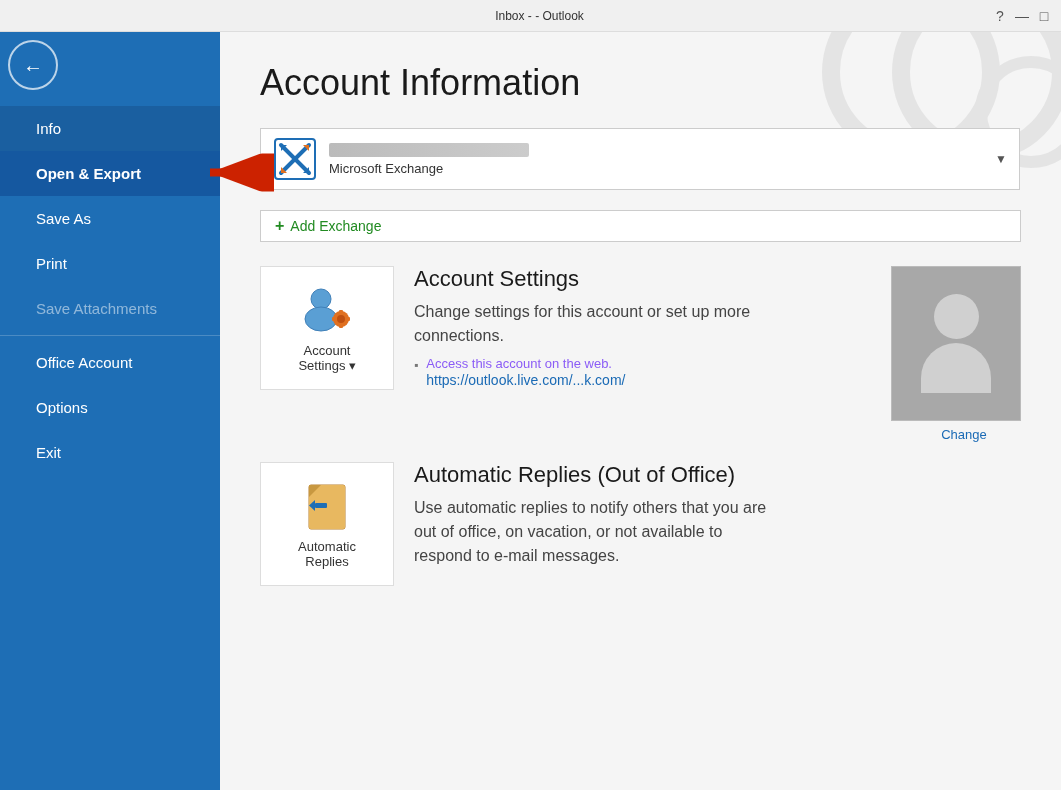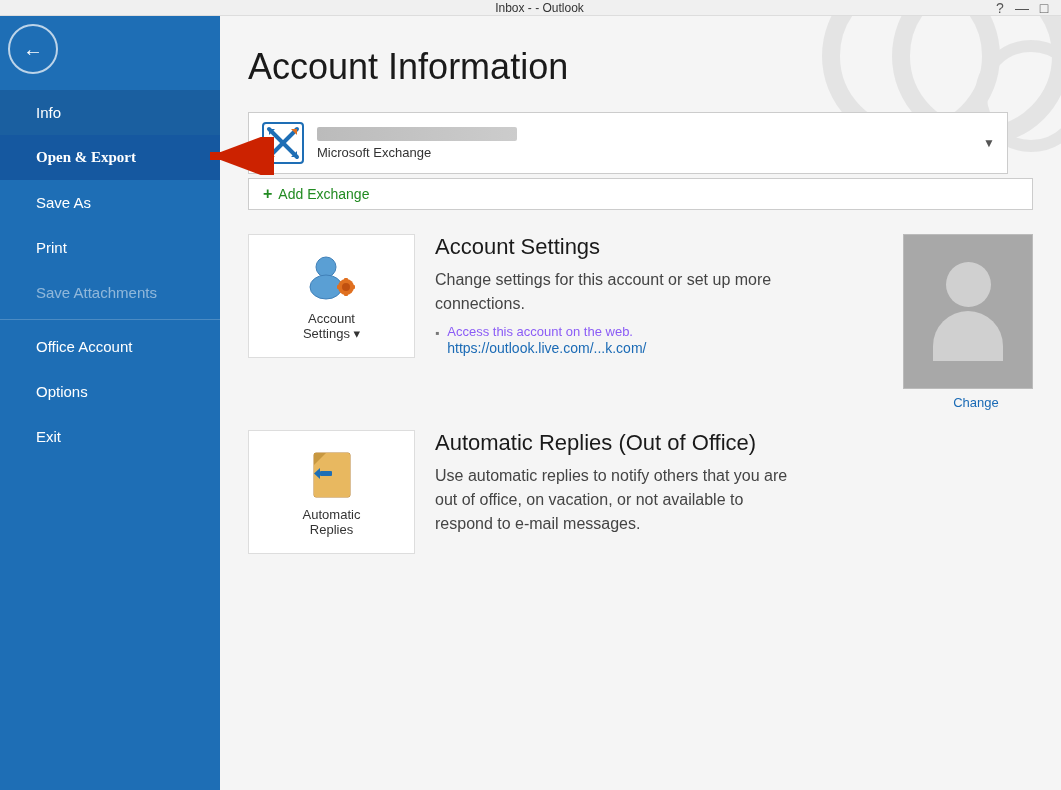--- a/index.html
+++ b/index.html
@@ -1,20 +1,20 @@
 <!DOCTYPE html>
 <html><head>
   <meta charset="utf-8">
   <style>
     * { margin: 0; padding: 0; box-sizing: border-box; }
     body { width: 1061px; height: 790px; overflow: hidden; font-family: 'Segoe UI', Arial, sans-serif; background: #f0f0f0; display: flex; flex-direction: column; }
 
     
     .title-bar {
-      height: 16px;
+      height: 32px;
       background: #f0f0f0;
       display: flex;
       align-items: center;
       justify-content: space-between;
       padding: 0 8px;
       border-bottom: 1px solid #ddd;
     }
     .title-bar-text {
       font-size: 12px;
       color: #333;
@@ -110,21 +110,21 @@
       z-index: 10;
     }
 
     
     .main-content {
       flex: 1;
       background: #f5f5f5;
       display: flex;
       flex-direction: column;
       overflow-y: auto;
-      padding: 30px 28px;
+      padding: 30px 40px;
       position: relative;
     }
 
     
     .watermark {
       position: absolute;
       top: 0;
       right: 0;
       opacity: 0.15;
       pointer-events: none;
@@ -137,21 +137,21 @@
       margin-bottom: 24px;
     }
 
     
     .account-dropdown {
       display: flex;
       align-items: center;
       background: white;
       border: 1px solid #ccc;
       padding: 8px 12px;
-      margin-bottom: 4px;
+      margin-bottom: 20px;
       cursor: pointer;
       position: relative;
       max-width: 760px;
     }
 
     .account-icon {
       width: 44px;
       height: 44px;
       margin-right: 12px;
       flex-shrink: 0;
@@ -198,21 +198,21 @@
 
     
     .card-row {
       display: flex;
       gap: 20px;
       margin-bottom: 20px;
       align-items: flex-start;
     }
 
     .card-icon-box {
-      width: 167px;
+      width: 134px;
       min-height: 100px;
       background: white;
       border: 1px solid #ddd;
       display: flex;
       flex-direction: column;
       align-items: center;
       justify-content: center;
       cursor: pointer;
       padding: 16px 10px;
       flex-shrink: 0;
@@ -328,21 +328,21 @@
   <div class="sidebar">
     <button class="sidebar-back-btn">
       <span>←</span>
     </button>
     <nav class="sidebar-nav">
 
       <div class="sidebar-item active">
         <span>Info</span>
       </div>
 
-      <div class="sidebar-item selected" style="position:relative;font-family:Liberation Serif, serif;">
+      <div class="sidebar-item selected" style="position:relative;">
         <span>Open &amp; Export</span>
         
         <div class="red-arrow">
           <svg width="75" height="38" viewBox="0 0 75 38">
             <defs>
               <marker id="arrowhead" markerWidth="8" markerHeight="6" refX="8" refY="3" orient="auto">
                 <polygon points="0 0, 8 3, 0 6" fill="#cc2200"></polygon>
               </marker>
             </defs>
             <line x1="65" y1="19" x2="10" y2="19" stroke="#cc2200" stroke-width="8" marker-end="url(#arrowhead)"></line>

